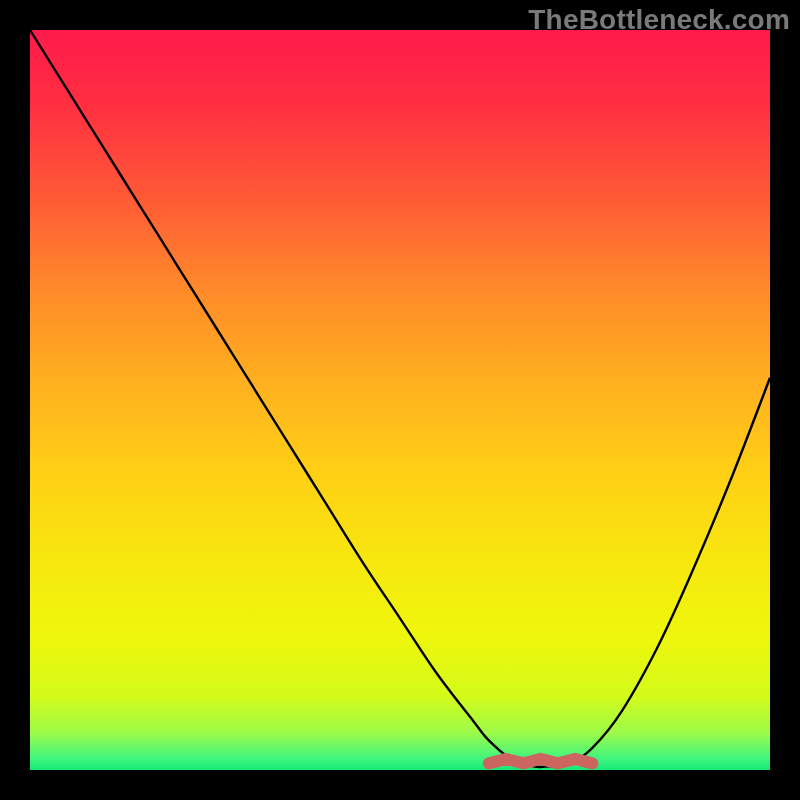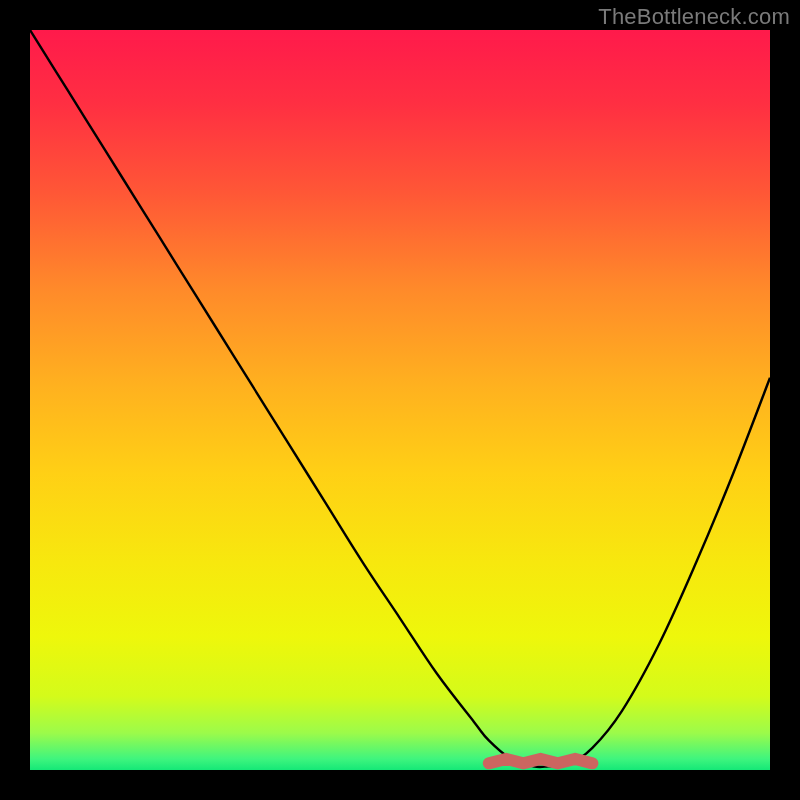--- a/index.html
+++ b/index.html
@@ -14,22 +14,22 @@
   .container {
     position: relative;
     width: 800px;
     height: 800px;
   }
   .attribution {
     position: absolute;
     top: 4px;
     right: 10px;
     color: #7a7a7a;
-    font-size: 22px;
-    font-weight: 400;
+    font-size: 28px;
+    font-weight: 700;
     letter-spacing: 0.2px;
     z-index: 20;
   }
   svg.chart {
     position: absolute;
     top: 0;
     left: 0;
   }
 </style>
 </head>

